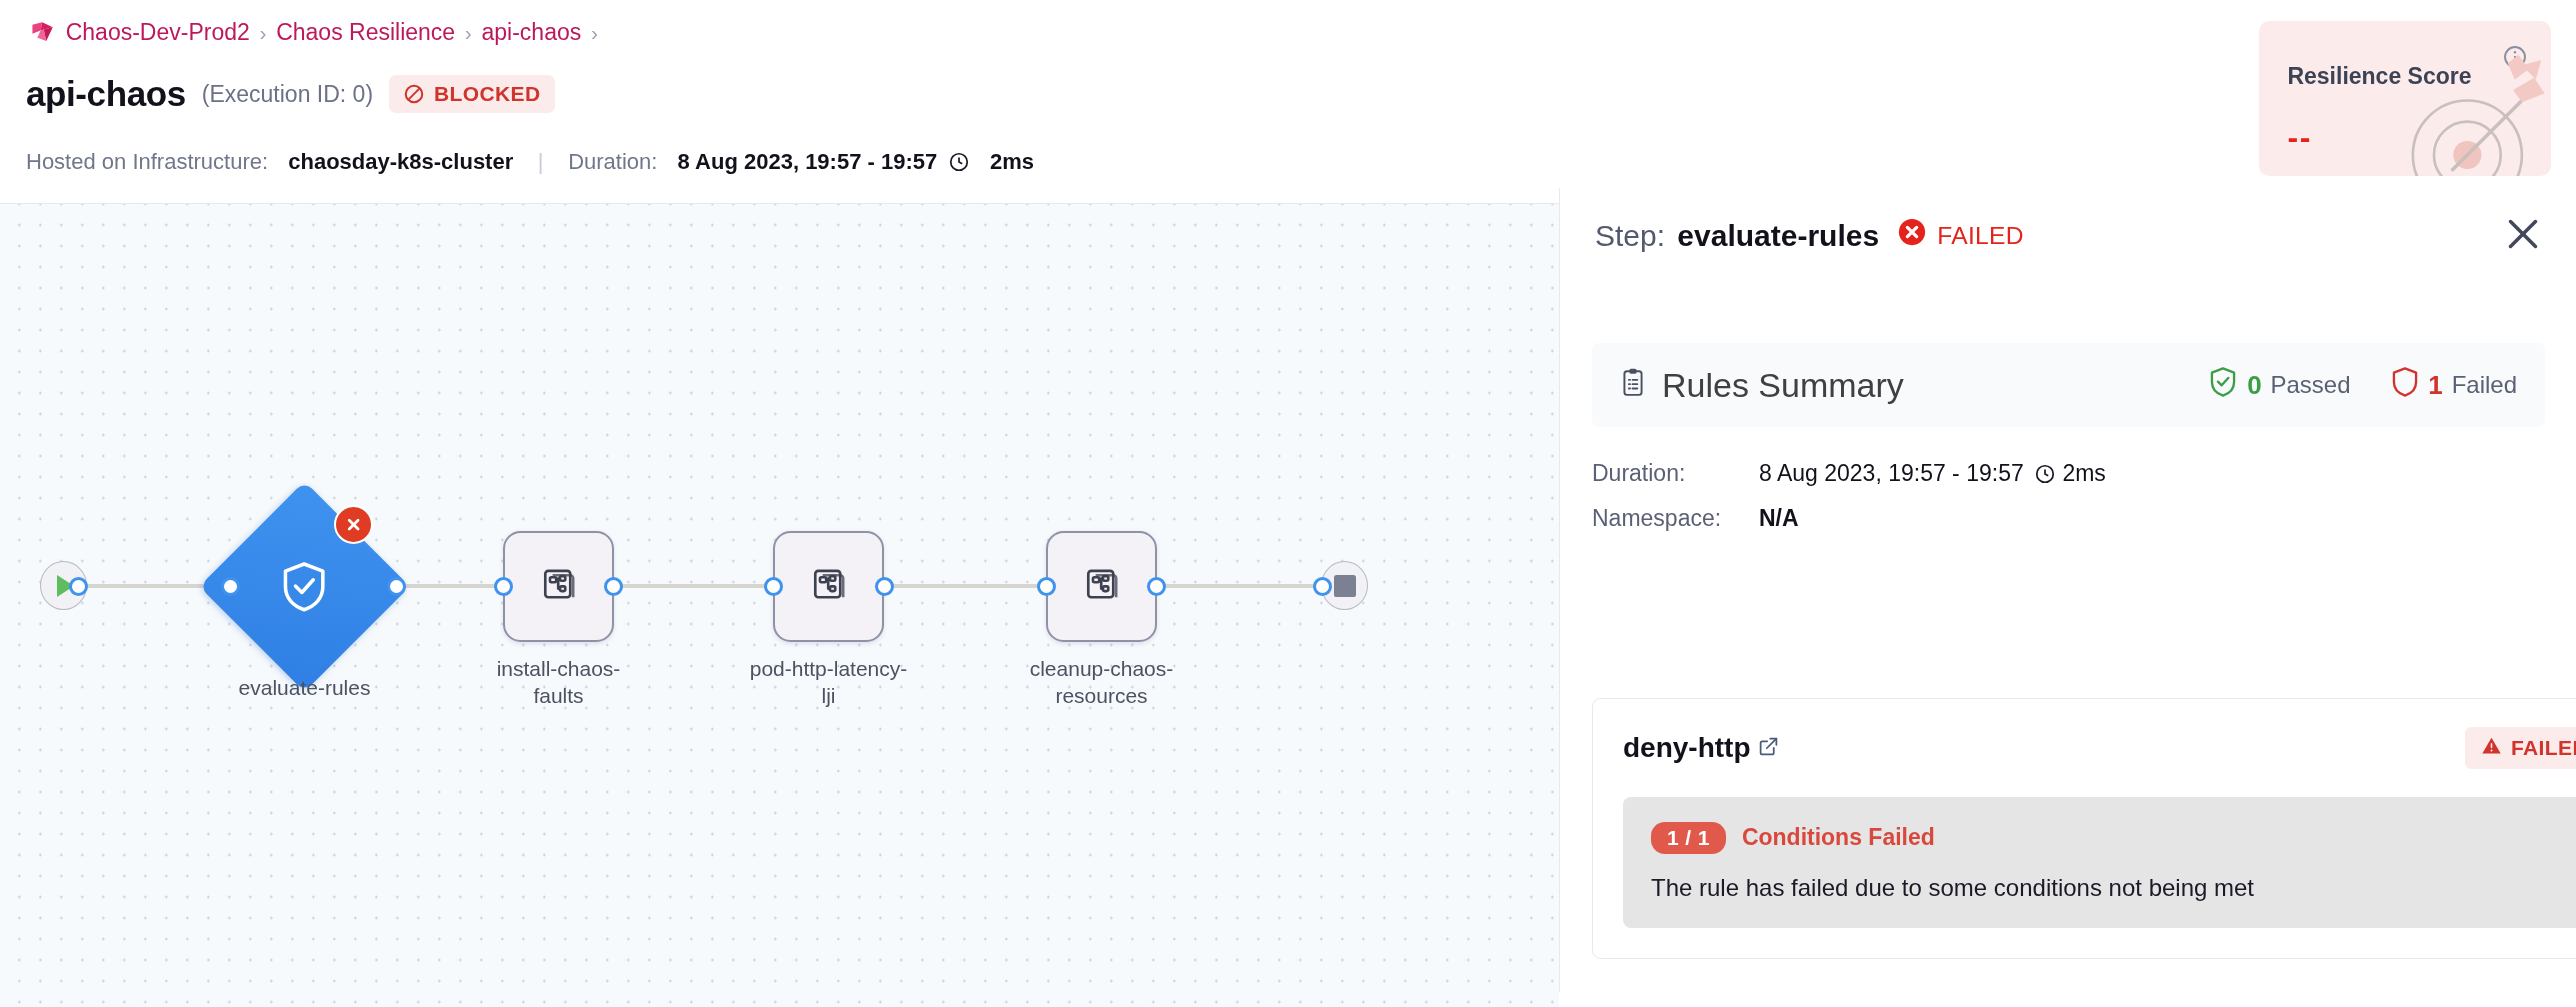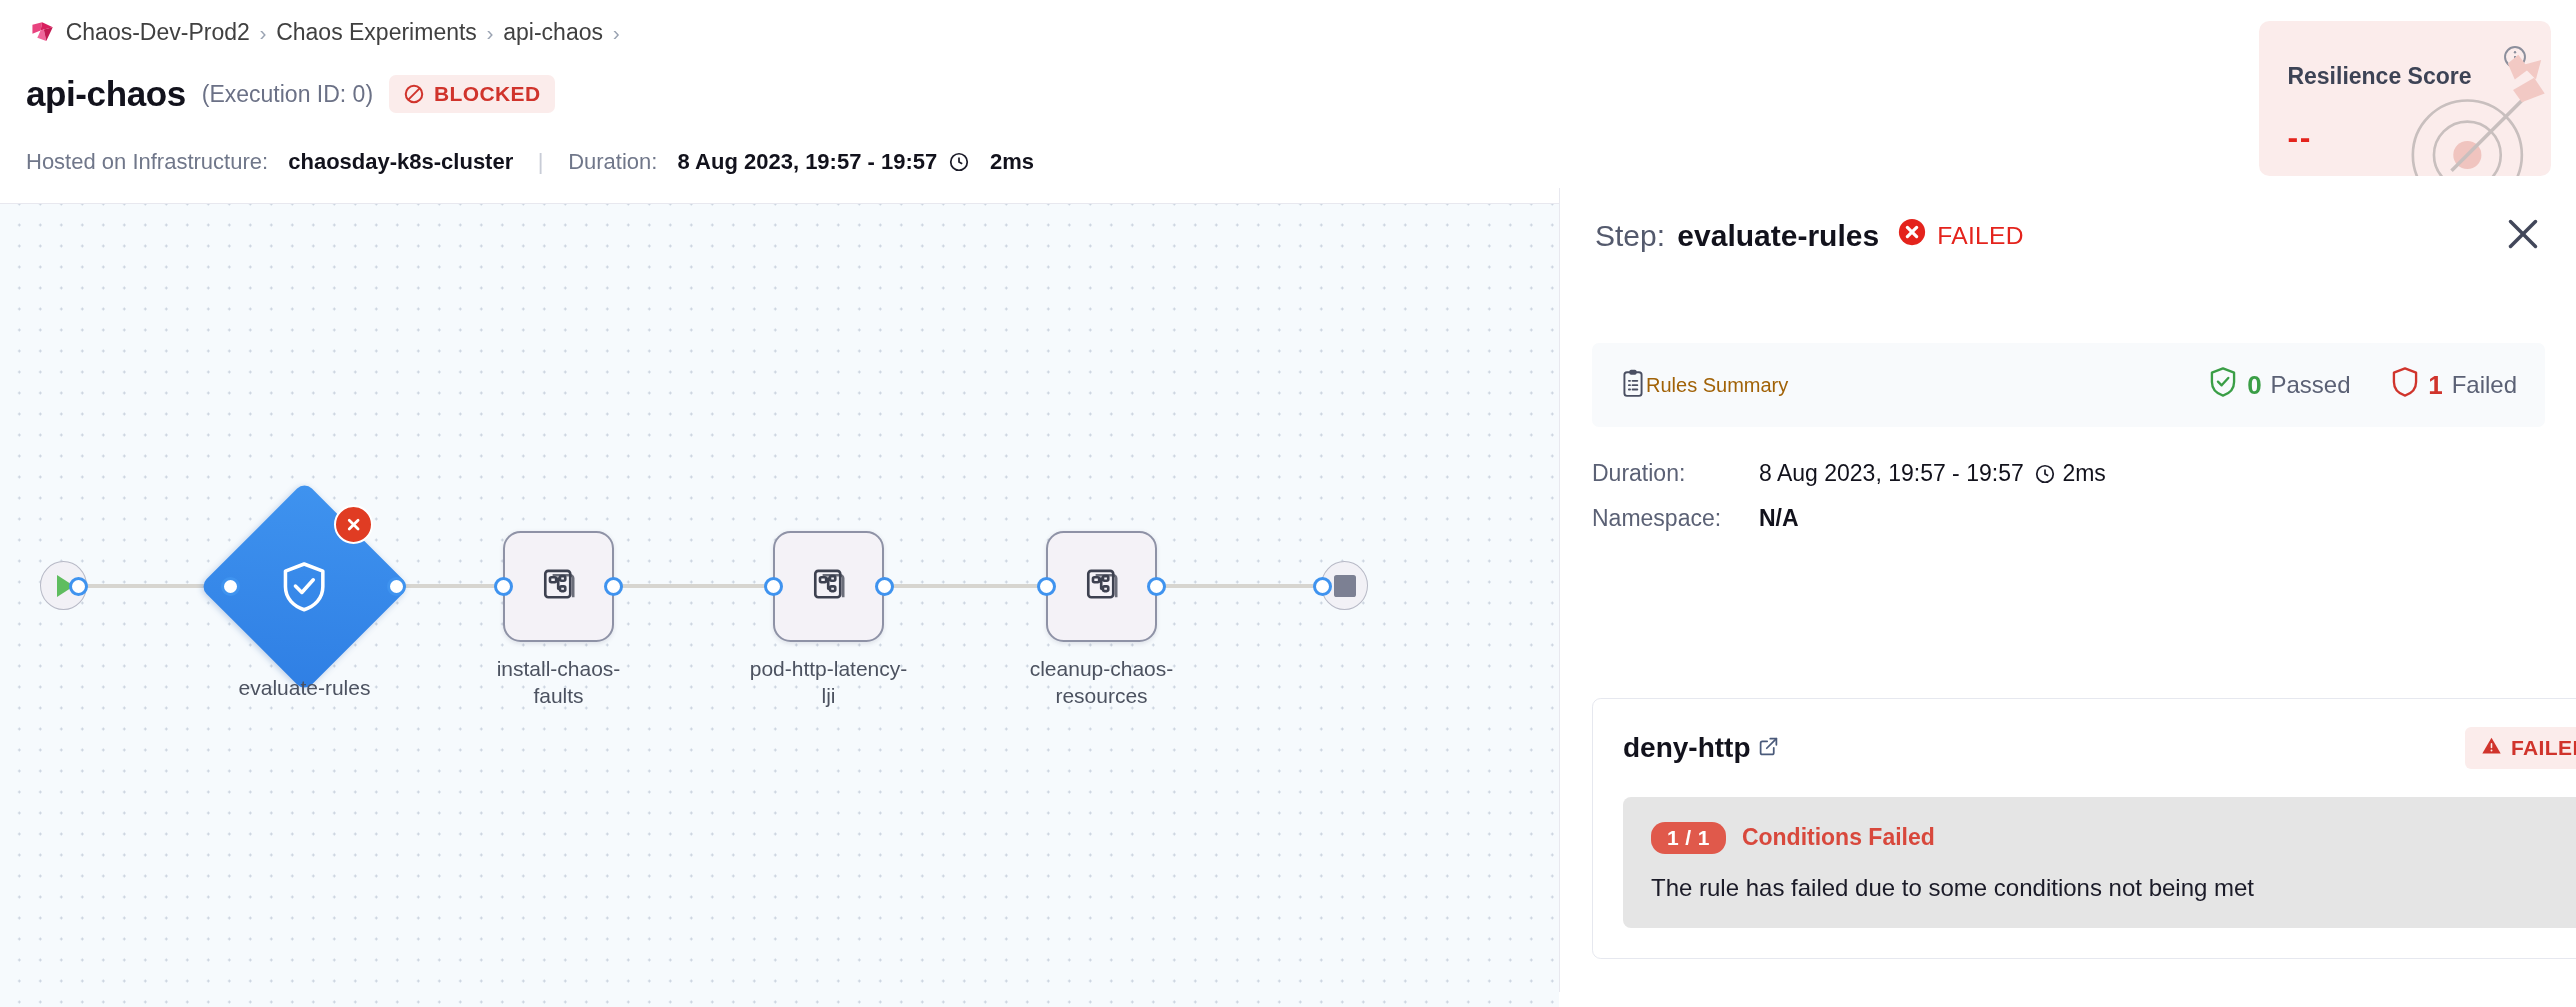--- a/index.html
+++ b/index.html
@@ -16,21 +16,21 @@
     position: absolute; left:0; top:0; width:2576px; height:204px;
     background:#ffffff;
     border-bottom:0.9px solid #e8e8ef;
   }
   .breadcrumb {
     position:absolute; left:30px; top:19.3px;
     display:flex; align-items:center; gap:9.7px;
     font-size:23px; line-height:1;
   }
   .bc-logo { width:26px; height:26px; display:block; }
-  .bc-link { color:#404040; text-decoration:none; white-space:nowrap; }
+  .bc-link { color:#be185d; text-decoration:none; white-space:nowrap; }
   .bc-sep { color:#9aa3b2; font-size:21px; }
 
   .title-row {
     position:absolute; left:26px; top:74px;
     display:flex; align-items:center; gap:16px;
   }
   .page-title { font-size:35px; font-weight:700; color:#12121c; letter-spacing:-0.4px; }
   .exec-id { font-size:23px; color:#6b7186; font-weight:400; }
   .status-chip {
     display:flex; align-items:center; gap:8.8px;
@@ -137,21 +137,21 @@
   .fail-pill { display:flex; align-items:center; gap:10.5px; margin-left:5.3px; }
   .fail-text { color:#e4231c; font-size:24.6px; font-weight:400; letter-spacing:0.3px; }
   .x-circle { width:30px; height:30px; }
   .panel-close { position:absolute; right:33px; top:26px; width:40px; height:40px; cursor:pointer; }
 
   .rules-summary {
     position:absolute; left:32px; top:155px; width:953px; height:84px;
     background:#f8fafc; border-radius:7px;
     display:flex; align-items:center; padding:0 28px;
   }
-  .rs-left { display:flex; align-items:center; font-size:20px; color:#a16207; font-weight:400; }
+  .rs-left { display:flex; align-items:center; gap:16px; font-size:34px; color:#404040; font-weight:400; }
   .rs-counts { margin-left:auto; display:flex; align-items:center; gap:39px; }
   .count-group { display:flex; align-items:center; gap:8.8px; font-size:24px; }
   .count-num { font-weight:700; font-size:26px; }
   .count-lbl { color:#5b6175; }
   .shield-ico { width:30px; height:32px; }
 
   .kv-block { position:absolute; left:32px; top:272px; width:953px; }
   .kv-row { display:flex; align-items:center; margin-bottom:17.6px; font-size:23px; }
   .kv-key { color:#5b6175; width:167px; flex:none; }
   .kv-val { color:#12121c; font-weight:700; display:flex; align-items:center; }
@@ -208,21 +208,21 @@
       <span>
         <svg class="bc-logo" viewBox="0 0 32 32">
           <path d="M3 7 L15 4 L13 14 L3 18 Z" fill="#e8437f"></path>
           <path d="M15 4 L28 10 L17 13 L13 14 Z" fill="#d81f5e"></path>
           <path d="M13 14 L17 13 L20 27 L9 23 Z" fill="#f0659a"></path>
           <path d="M17 13 L28 10 L20 27 Z" fill="#c21a52"></path>
         </svg>
       </span>
       <a class="bc-link" href="#">Chaos-Dev-Prod2</a>
       <span class="bc-sep">›</span>
-      <a class="bc-link" href="#">Chaos Experiments</a>
+      <a class="bc-link" href="#">Chaos Resilience</a>
       <span class="bc-sep">›</span>
       <a class="bc-link" href="#">api-chaos</a>
       <span class="bc-sep">›</span>
     </div>
 
     <div class="title-row">
       <span class="page-title">api-chaos</span>
       <span class="exec-id">(Execution ID: 0)</span>
       <span class="status-chip">
         <span>

